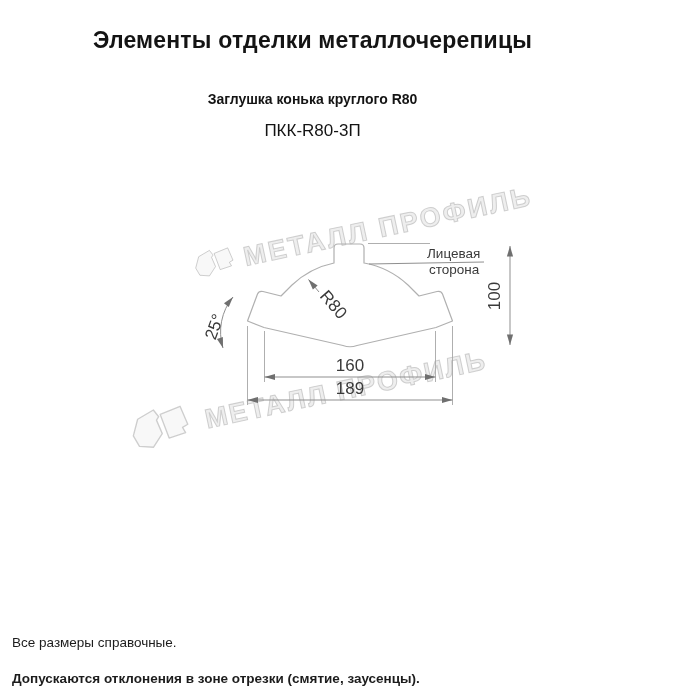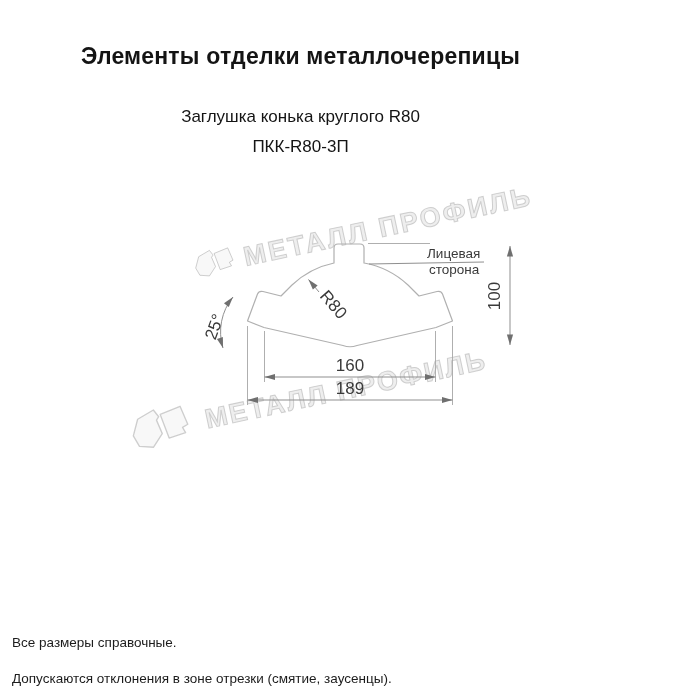--- a/index.html
+++ b/index.html
@@ -1,27 +1,27 @@
 <!DOCTYPE html>
 <html><head>
 <meta charset="utf-8">
 <style>
   html,body{margin:0;padding:0;background:#fff;}
   body{
     width:700px;height:700px;position:relative;overflow:hidden;
     font-family:"Liberation Sans","DejaVu Sans",sans-serif;
     -webkit-font-smoothing:antialiased;
   }
-  .hdr{position:absolute;left:0;width:601px;text-align:center;color:#141414;margin-top:16px;}
+  .hdr{position:absolute;left:12px;width:601px;text-align:center;color:#141414;}
   .title{top:27px;font-size:23px;font-weight:bold;letter-spacing:.2px;}
-  .subtitle{top:91px;font-size:17px;font-weight:normal;}
+  .subtitle{top:91px;font-size:14px;font-weight:bold;}
   .pcode{top:121px;font-size:17px;font-weight:normal;}
   .footer{position:absolute;left:12px;color:#1c1c1c;font-size:13.5px;line-height:17px;}
   .note1{top:614px;margin-top:20px;}
-  .note2{top:670px;}
+  .note2{top:670px;font-weight:bold;}
   
   .wm{
     position:absolute;display:flex;align-items:center;
     transform-origin:left center;pointer-events:none;z-index:1;
     font-weight:bold;white-space:nowrap;
     color:rgba(176,176,176,0.22);
     -webkit-text-stroke:1px rgba(150,150,150,0.42);
   }
   .wm .logo{flex:0 0 auto;}
   .wm1{left:193px;top:246px;transform:rotate(-12deg);font-size:27px;letter-spacing:2.5px;gap:6px;}

